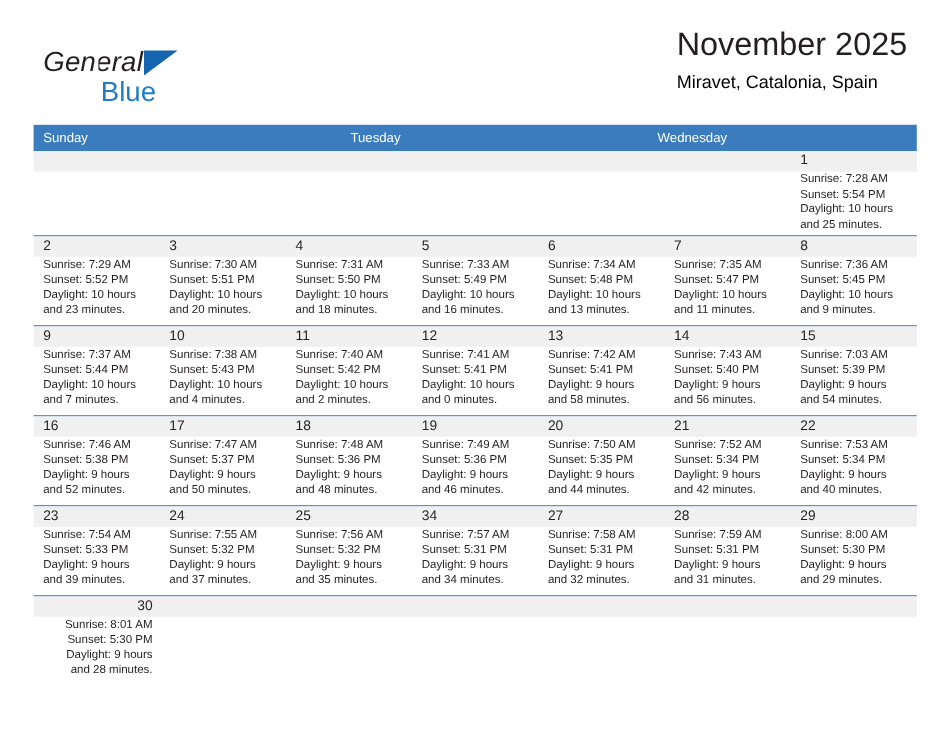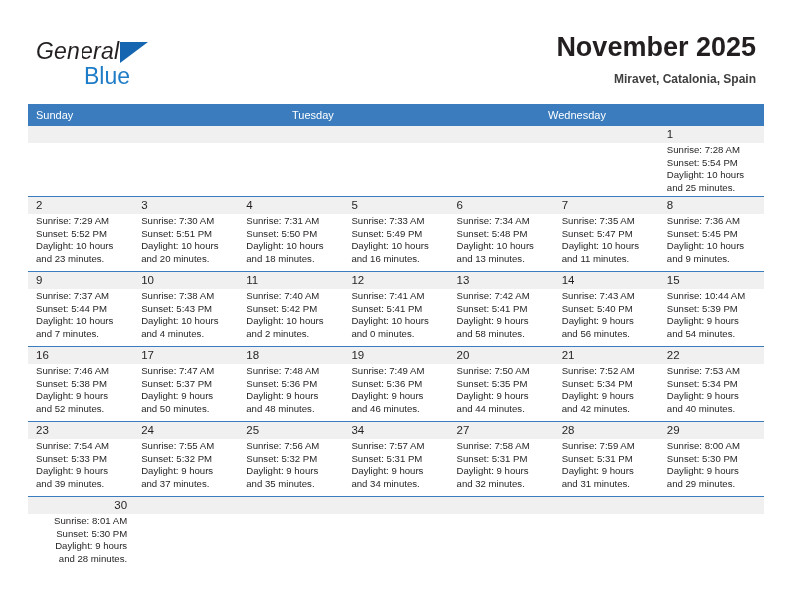--- a/index.html
+++ b/index.html
@@ -68,33 +68,32 @@
     left: 43px;
     top: 6px;
     width: 3px;
     height: 44px;
     background: #ffffff;
   }
 
   .title-block {
     position: absolute;
     right: 36px;
-    top: 30px;
-    text-align: right;
-    font-weight: bold;
+    top: 20px;
+    text-align: left;
   }
   .cal-title {
     font-size: 27px;
     color: #231f20;
     line-height: 34px;
     white-space: nowrap;
   }
   .cal-subtitle {
-    font-size: 12px;
-    color: #404040;
+    font-size: 15px;
+    color: #000000;
     line-height: 22px;
     margin-top: 4px;
     white-space: nowrap;
   }
 
   
   .calendar {
     position: absolute;
     left: 28px;
     top: 104px;
@@ -382,21 +381,21 @@
         <div class="info">
           <div>Sunrise: 7:43 AM</div>
           <div>Sunset: 5:40 PM</div>
           <div>Daylight: 9 hours</div>
           <div>and 56 minutes.</div>
         </div>
       </div>
       <div class="cell">
         <div class="daynum">15</div>
         <div class="info">
-          <div>Sunrise: 10:44 AM</div>
+          <div>Sunrise: 7:03 AM</div>
           <div>Sunset: 5:39 PM</div>
           <div>Daylight: 9 hours</div>
           <div>and 54 minutes.</div>
         </div>
       </div>
     </div>
 
     <div class="week">
       <div class="daynum-band"></div>
       <div class="cell">

